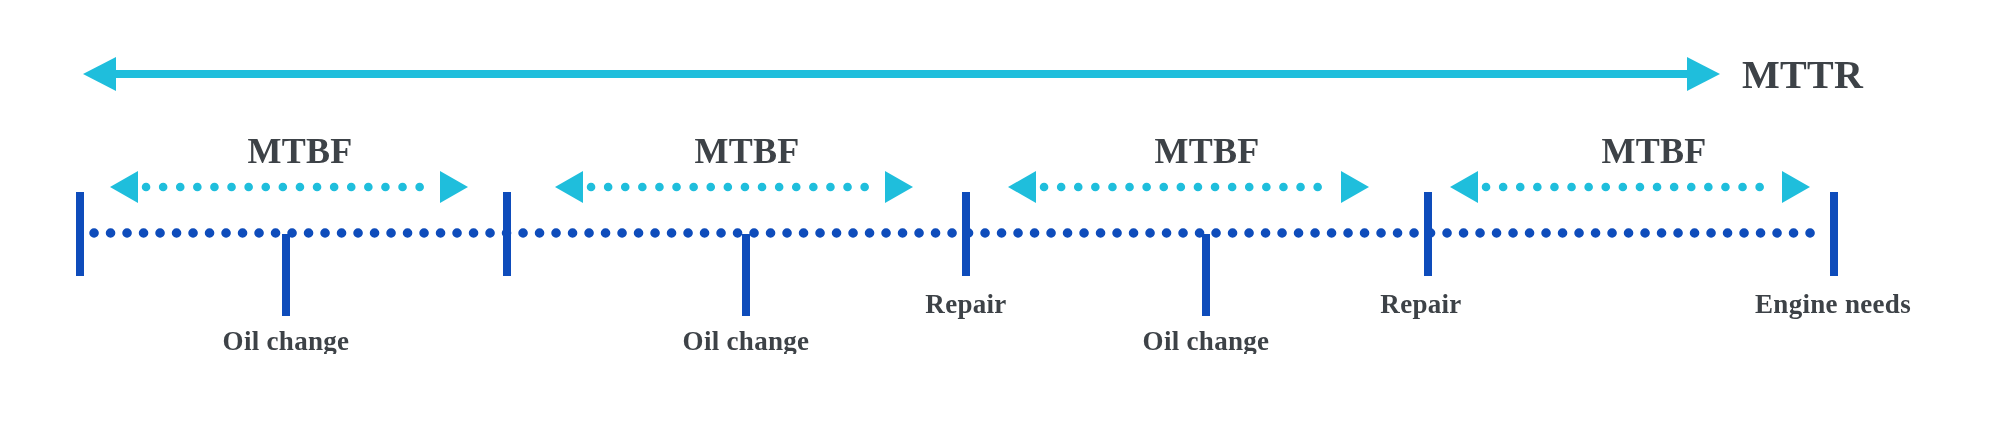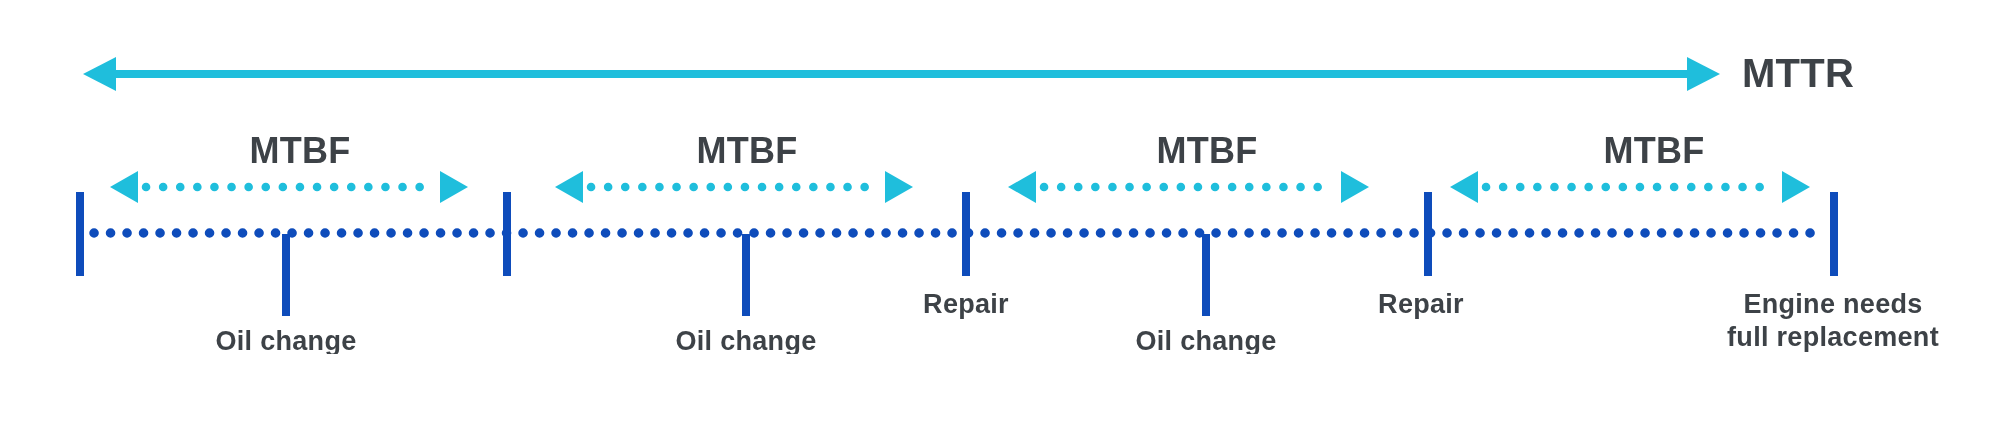--- a/index.html
+++ b/index.html
@@ -7,21 +7,21 @@
     --blue:#0E4CBB;
     --text:#3D4247;
     --bg:#FFFFFF;
   }
   html,body{margin:0;padding:0;background:var(--bg);}
   .canvas{
     position:relative;
     width:1999px;height:354px;
     background:var(--bg);
     overflow:hidden;
-    font-family:Liberation Sans, sans-serif;
+    font-family:Liberation Serif, serif;
   }
   svg.layer{position:absolute;left:0;top:0;}
   .cyan-line{stroke:var(--cyan);}
   .cyan-fill{fill:var(--cyan);}
   .dotted-cyan{stroke:var(--cyan);stroke-width:8.5;stroke-linecap:round;stroke-dasharray:0.1 17;}
   .dotted-blue{stroke:var(--blue);stroke-width:9.5;stroke-linecap:round;stroke-dasharray:0.1 16.4;}
   .tick{stroke:var(--blue);stroke-width:8;stroke-linecap:butt;}
   .label{
     position:absolute;
     transform:translateX(-50%);
@@ -100,16 +100,15 @@
   <div class="label label-event bottom-row" style="left:746px">Oil change</div>
 
   <div class="label label-event top-row" style="left:966px">Repair</div>
 
   <div class="label label-event bottom-row" style="left:1206px">Oil change</div>
 
   <div class="label label-event top-row" style="left:1421px">Repair</div>
 
   <div class="label label-event top-row" style="left:1833px">
     <div>Engine needs</div>
-    <div>full replacement</div>
   </div>
 
 </div>
 
 </body></html>

